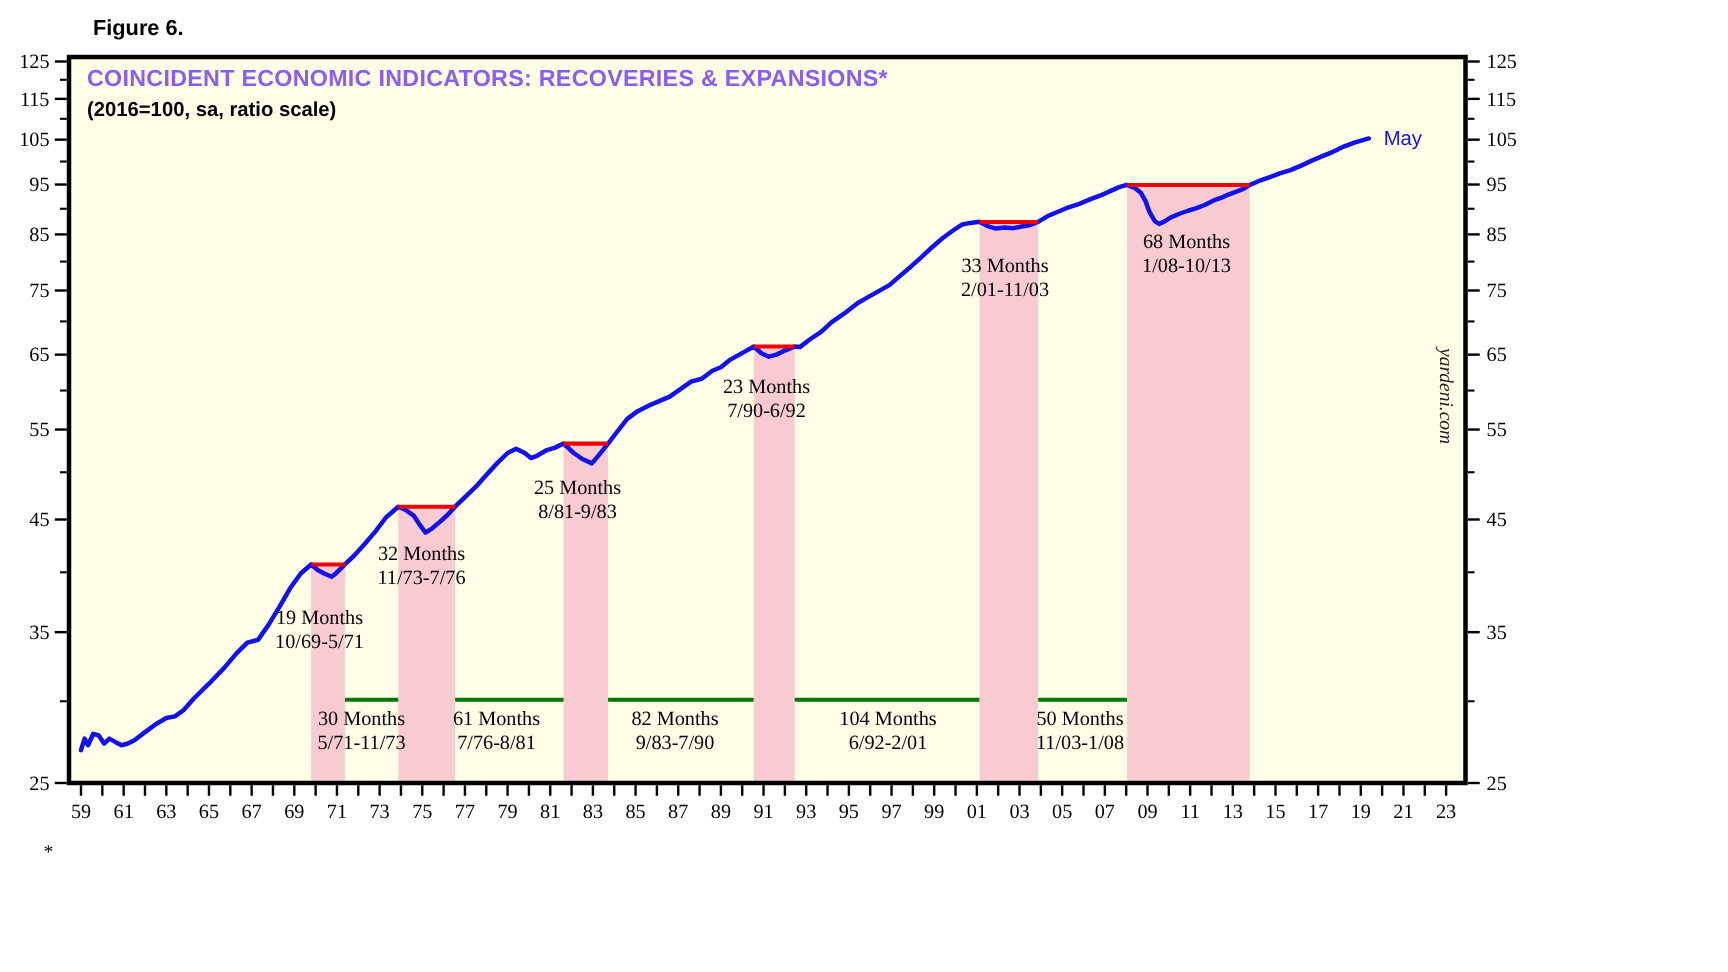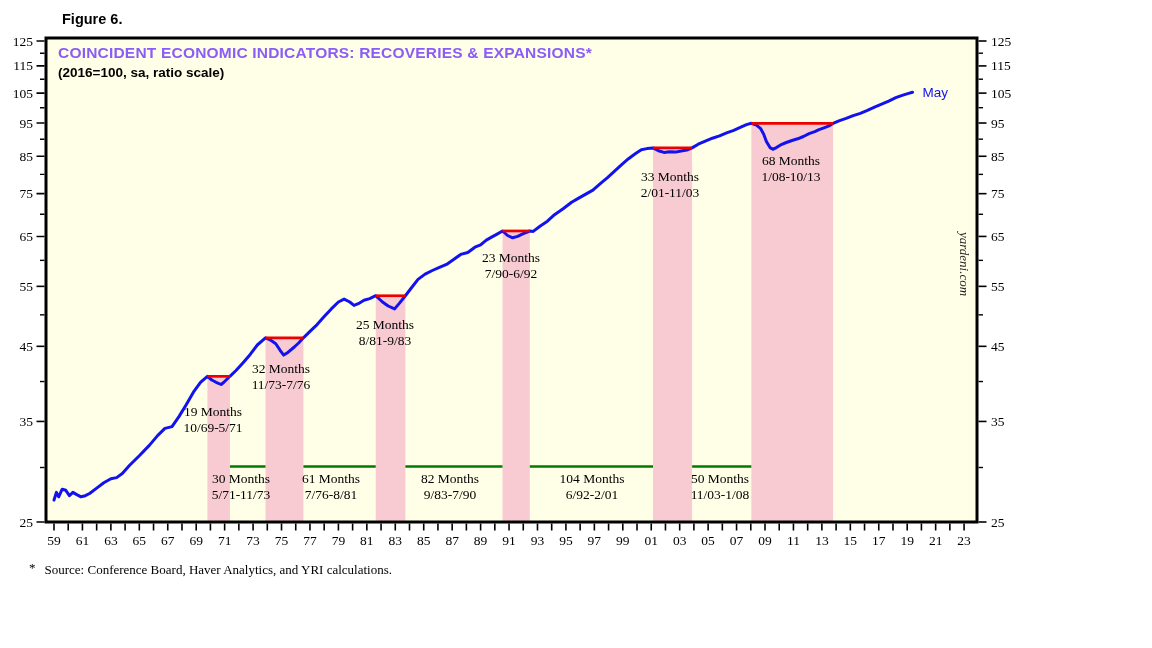--- a/index.html
+++ b/index.html
@@ -1,17 +1,17 @@
 <!DOCTYPE html>
 <html><head>
 <meta charset="utf-8">
 <style>
   html,body{margin:0;padding:0;background:#fff;}
   .page{position:relative;width:1152px;height:648px;background:#ffffff;overflow:hidden;
-        font-family:"Liberation Sans",sans-serif;border-radius:32px;}
+        font-family:"Liberation Sans",sans-serif;}
   .figure-label{position:absolute;left:62px;top:11px;font-size:14.5px;font-weight:bold;color:#000;}
   #chart-svg{position:absolute;left:0;top:0;}
   .chart-title{position:absolute;left:58px;top:44px;font-size:15.5px;font-weight:bold;color:#8b5cf6;letter-spacing:.2px;}
   .chart-subtitle{position:absolute;left:58px;top:65px;font-size:13.5px;color:#000;font-weight:bold;}
   .footnote{position:absolute;left:29px;top:562px;display:flex;gap:9px;
             font-family:"Liberation Serif",serif;font-size:13px;color:#000;width:1100px;}
   .footnote .star{font-size:13px;line-height:14px;transform:translateY(-1px);}
   .footnote .fline{line-height:16px;}
 </style>
 </head>
@@ -225,16 +225,15 @@
       <text x="720" y="483" font-family="&quot;Liberation Serif&quot;,serif" font-size="13.5" fill="#000000" text-anchor="middle">50 Months</text>
       <text x="720" y="499" font-family="&quot;Liberation Serif&quot;,serif" font-size="13.5" fill="#000000" text-anchor="middle">11/03-1/08</text>
       <text x="922.4613999999984" y="96.75494584089984" font-family="&quot;Liberation Sans&quot;,sans-serif" font-size="13.5" fill="#1212EE">May</text>
       <text x="960" y="232" font-family="&quot;Liberation Serif&quot;,serif" font-size="13" fill="#222" font-style="italic" transform="rotate(90 960 232)">yardeni.com</text>
     </svg>
   <div class="chart-title">COINCIDENT ECONOMIC INDICATORS: RECOVERIES &amp; EXPANSIONS*</div>
   <div class="chart-subtitle">(2016=100, sa, ratio scale)</div>
   <div class="footnote">
     <span class="star">*</span>
     <span class="ftext">
-      <div class="fline">Source: Conference Board, Haver Analytics, and YRI calculations.</div>
     </span>
   </div>
 </div>
 
 </body></html>

